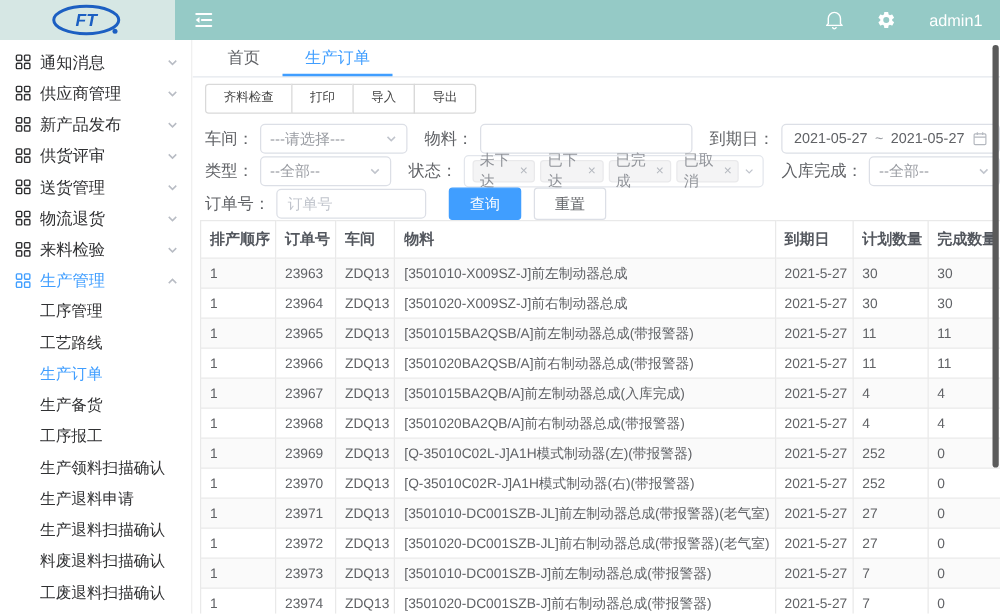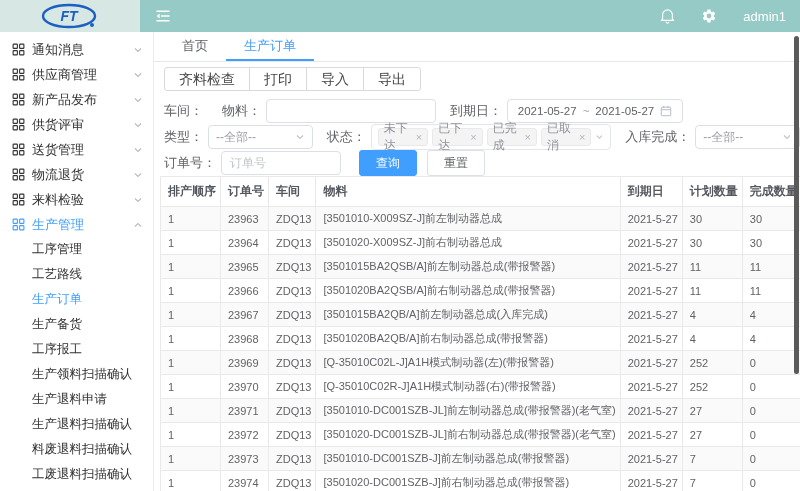--- a/index.html
+++ b/index.html
@@ -31,21 +31,21 @@
   .main { flex:1; position:relative; overflow:hidden; background:#fff; }
 
   
   .tabbar { height:30px; display:flex; padding-left:10px; border-bottom:1px solid #e4e7ed; }
   .tab { padding:0 18px; line-height:28px; font-size:13px; color:#606266; cursor:pointer; }
   .tab.active { color:#409eff; border-bottom:2px solid #409eff; }
 
   
   .toolbar { margin:5px 0 0 10px; height:24px; }
   .btn-group { display:inline-flex; }
-  .g-btn { font-size:14px; height:24px; padding:0 14px; background:#fff; border:1px solid #d9d9d9;
+  .g-btn { font-size:10px; height:24px; padding:0 14px; background:#fff; border:1px solid #d9d9d9;
     color:#444; margin-left:-1px; cursor:pointer; line-height:22px; }
   .g-btn:first-child { border-radius:3px 0 0 3px; margin-left:0; }
   .g-btn:last-child { border-radius:0 3px 3px 0; }
 
   
   .filters { margin:7px 0 0 10px; font-size:13px; color:#606266; }
   .f-row { height:26px; display:flex; align-items:center; margin-bottom:0; }
   .f-row + .f-row { margin-top:0; }
   .f-label { margin-right:5px; white-space:nowrap; }
   .ml { margin-left:14px; }
@@ -281,20 +281,26 @@
           <button class="g-btn">齐料检查</button>
           <button class="g-btn">打印</button>
           <button class="g-btn">导入</button>
           <button class="g-btn">导出</button>
         </div>
     </div>
 
     <div class="filters">
       <div class="f-row">
         <span class="f-label">车间：</span>
+        <div class="sel">
+          <span class="sel-val">---请选择---</span>
+          <svg width="10" height="10" viewBox="0 0 10 10">
+              <path d="M2 3.5 L5 6.5 L8 3.5" stroke="#c0c4cc" stroke-width="1.2" fill="none"></path>
+            </svg>
+        </div>
         <span class="f-label ml">物料：</span>
         <input class="inp" value="" style="">
         <span class="f-label ml">到期日：</span>
         <div class="date-box">
           <span>2021-05-27</span>
           <span style="color:#9a9da3;">~</span>
           <span>2021-05-27</span>
           <svg width="12" height="12" viewBox="0 0 14 14">
             <rect x="1.5" y="2.5" width="11" height="10" rx="1" fill="none" stroke="#b4b8bf" stroke-width="1.1"></rect>
             <path d="M1.5 5.5 H12.5 M4.5 1 V3.5 M9.5 1 V3.5" stroke="#b4b8bf" stroke-width="1.1" fill="none"></path>

